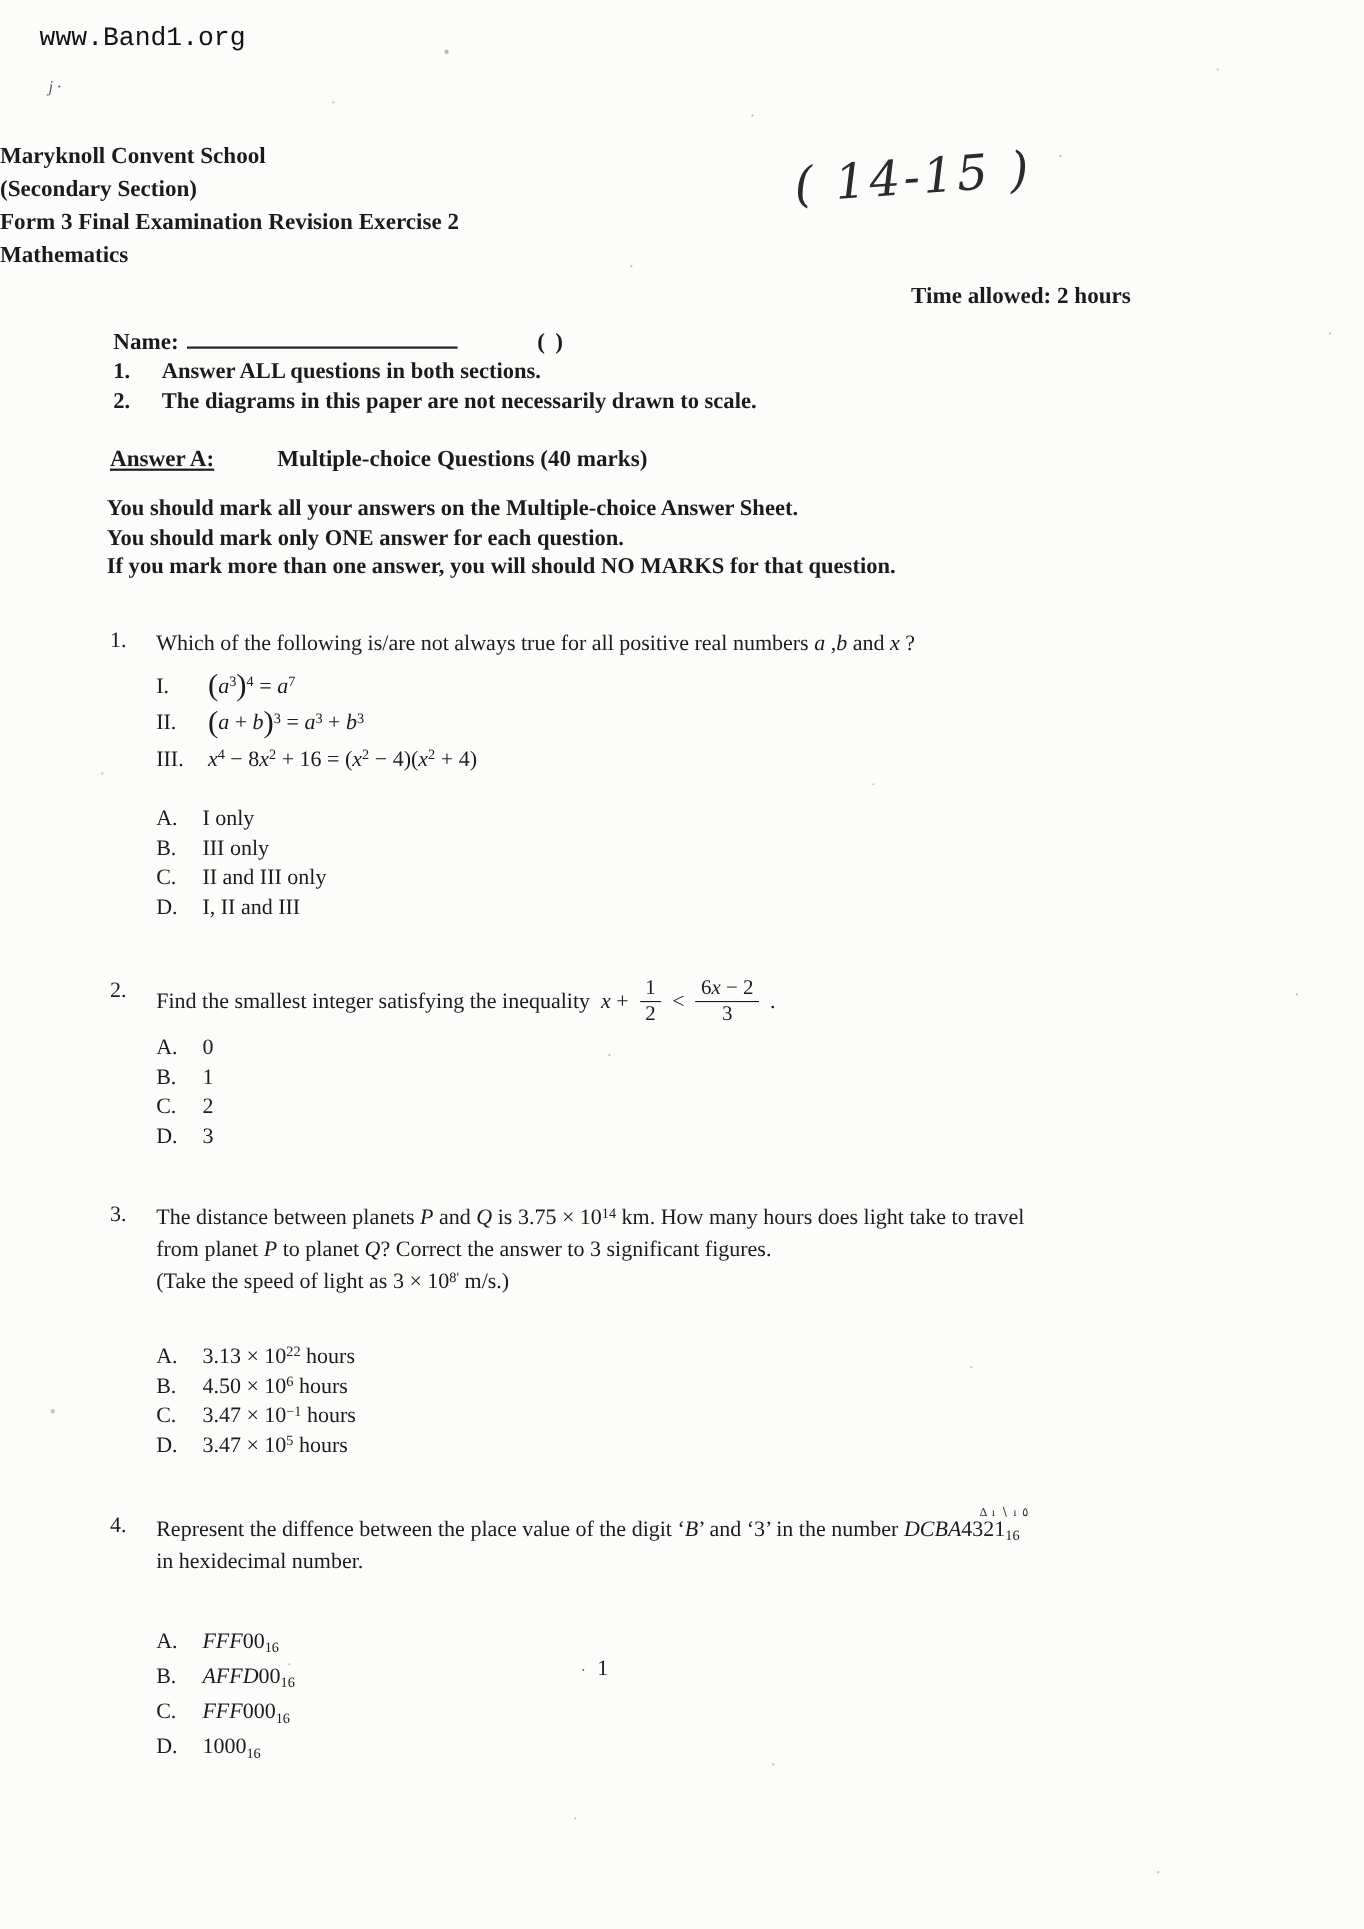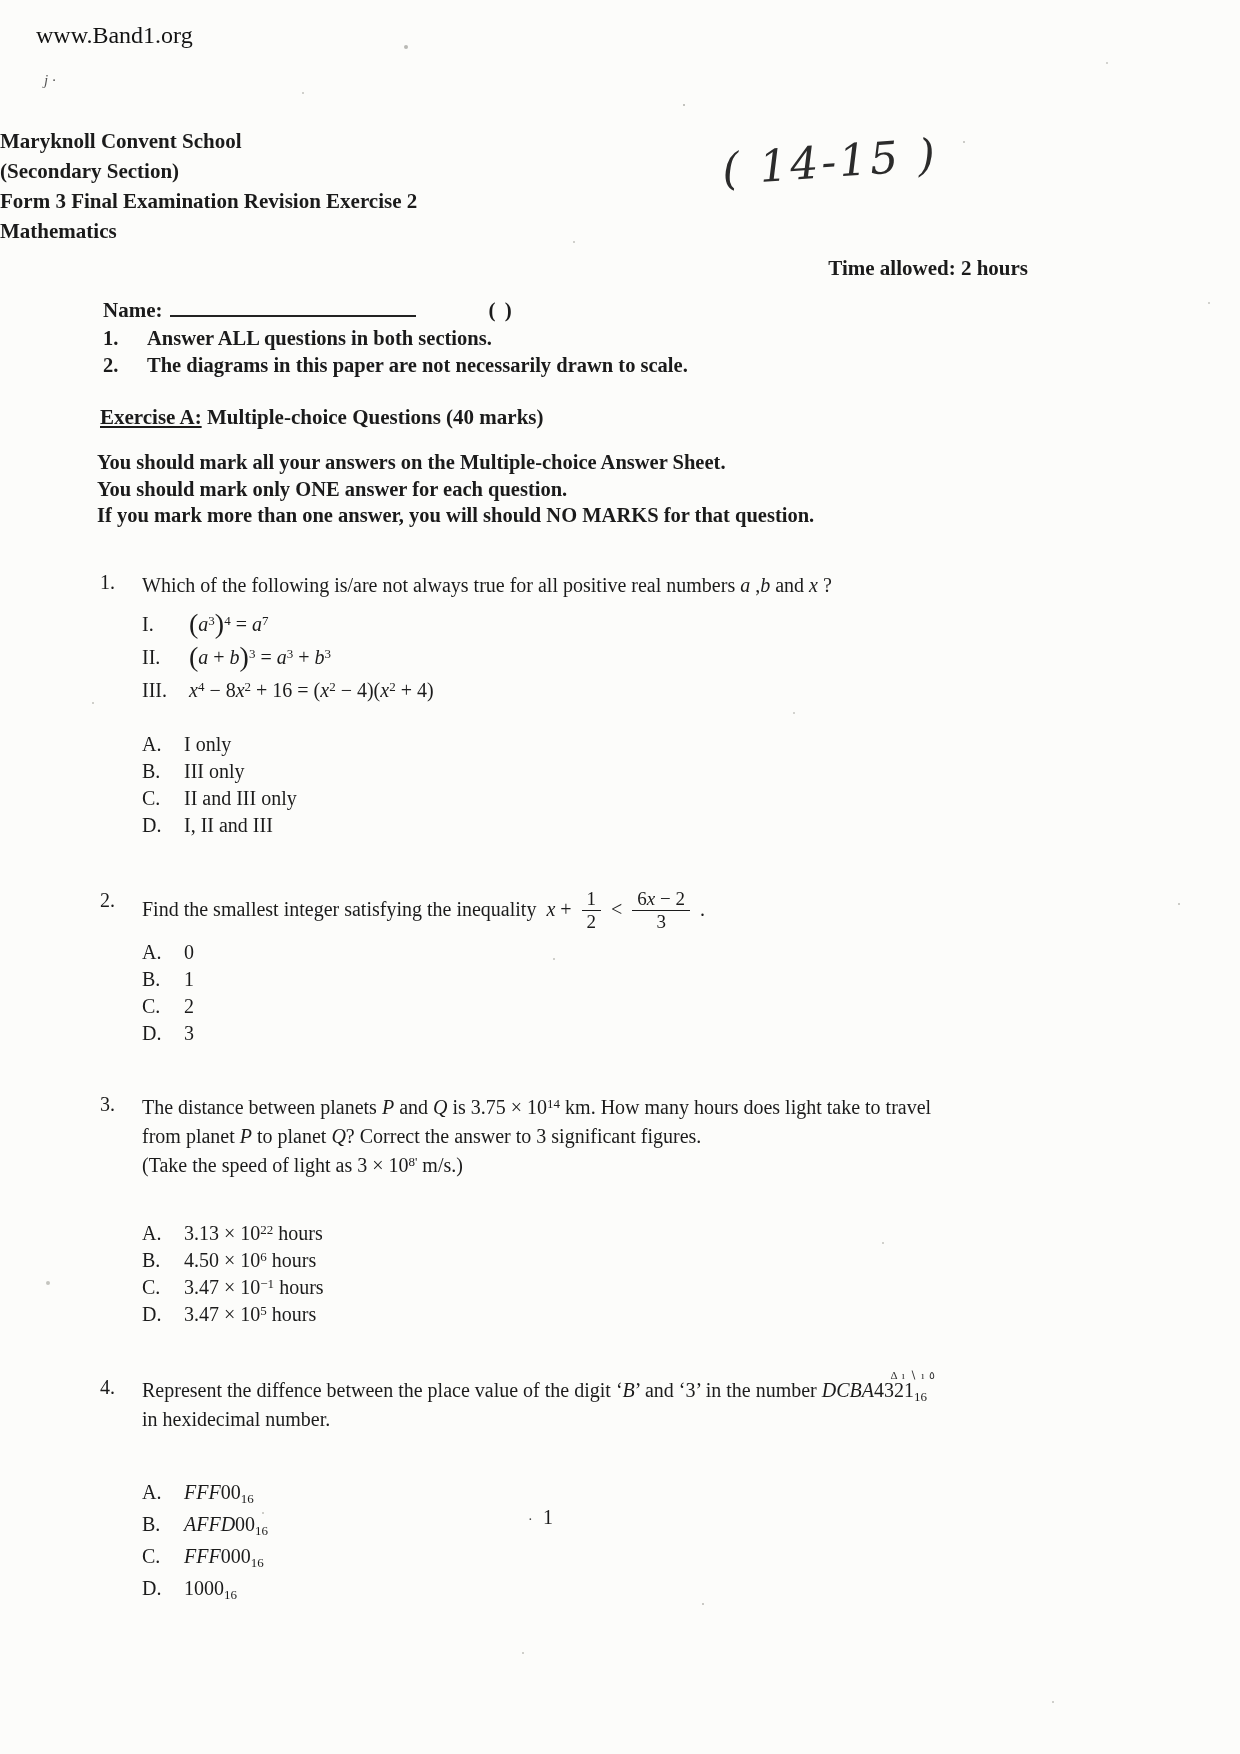--- a/index.html
+++ b/index.html
@@ -8,21 +8,21 @@
     position:relative;
     width:1240px; height:1754px;
     margin:0 auto;
     background:#fcfcfa;
     font-family:"Liberation Serif", serif;
     color:#1b1b1b;
     overflow:hidden;
   }
   .watermark {
     position:absolute; top:22px; left:36px;
-    font-family:Liberation Serif, serif;
+    font-family:Liberation Mono, monospace;
     font-size:24px; color:#121212;
   }
   .artifact {
     position:absolute; top:72px; left:44px;
     font-size:15px; color:#555; font-style:italic;
   }
   .header { padding-top:126px; text-align:left; font-weight:bold; font-size:21px; line-height:30px; }
   .hw-year {
     position:absolute; left:722px; top:136px;
     font-family:"DejaVu Serif", serif;
@@ -33,21 +33,21 @@
   .student { margin:16px 0 0 103px; font-size:21px; font-weight:bold; line-height:26px; }
   .fill-line { display:inline-block; border-bottom:2px solid #222; height:15px; vertical-align:baseline; }
   .name-line { width:246px; margin-left:8px; }
   .form-line { width:162px; margin-left:8px; }
   .class-brackets { margin-left:72px; letter-spacing:2px; }
   .instructions { margin:2px 0 0 103px; font-size:20.5px; font-weight:bold; line-height:26.5px; }
   .inst { display:flex; }
   .inst-num { width:44px; flex:none; }
   .section-a { margin:27px 0 0 100px; font-size:21px; font-weight:bold; }
   .section-a-label { text-decoration:underline; }
-  .section-a-title { }
+  .section-a-title { margin-left:52px; }
   .section-notes { margin:19px 0 0 97px; font-size:20.5px; font-weight:bold; line-height:26.5px; }
   .question { margin-left:100px; margin-right:90px; font-size:20px; }
   .q-head { display:flex; }
   .q-num { width:42px; flex:none; }
   .q-text { flex:1; line-height:29px; }
   .q1 { margin-top:42px; }
   .q2 { margin-top:50px; }
   .q3 { margin-top:46px; }
   .q4 { margin-top:48px; }
   .statements { margin:8px 0 0 42px; }
@@ -115,21 +115,21 @@
       <span class="inst-num">1.</span>
       <span>Answer ALL questions in both sections.</span>
     </div>
     <div class="inst">
       <span class="inst-num">2.</span>
       <span>The diagrams in this paper are not necessarily drawn to scale.</span>
     </div>
   </div>
 
   <div class="section-a">
-    <span class="section-a-label">Exercise A:</span>
+    <span class="section-a-label">Answer A:</span>
     <span class="section-a-title">Multiple-choice Questions (40 marks)</span>
   </div>
 
   <div class="section-notes">
     <div>You should mark all your answers on the Multiple-choice Answer Sheet.</div>
     <div>You should mark only ONE answer for each question.</div>
     <div>If you mark more than one answer, you will should NO MARKS for that question.</div>
   </div>
 
   <div class="question q1">

